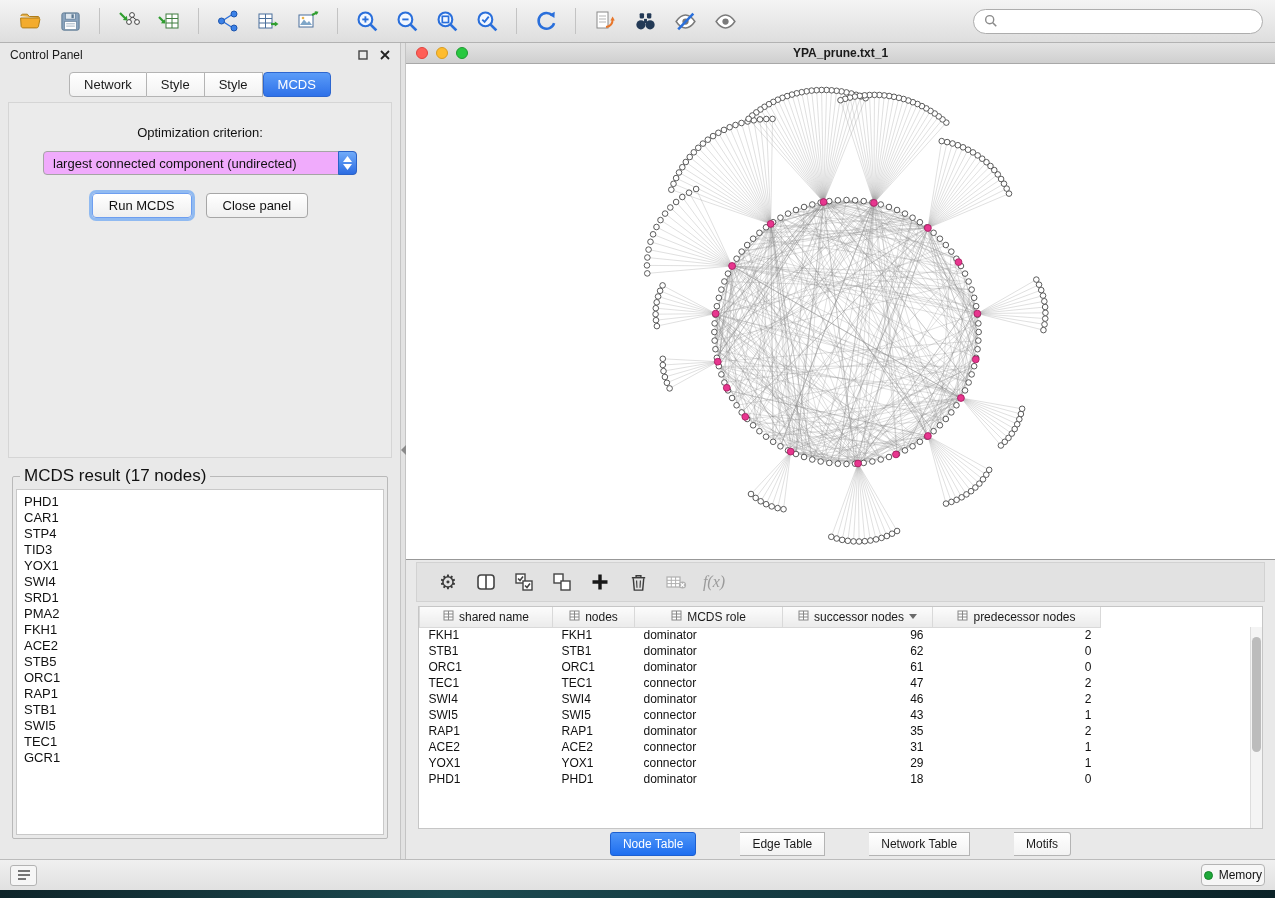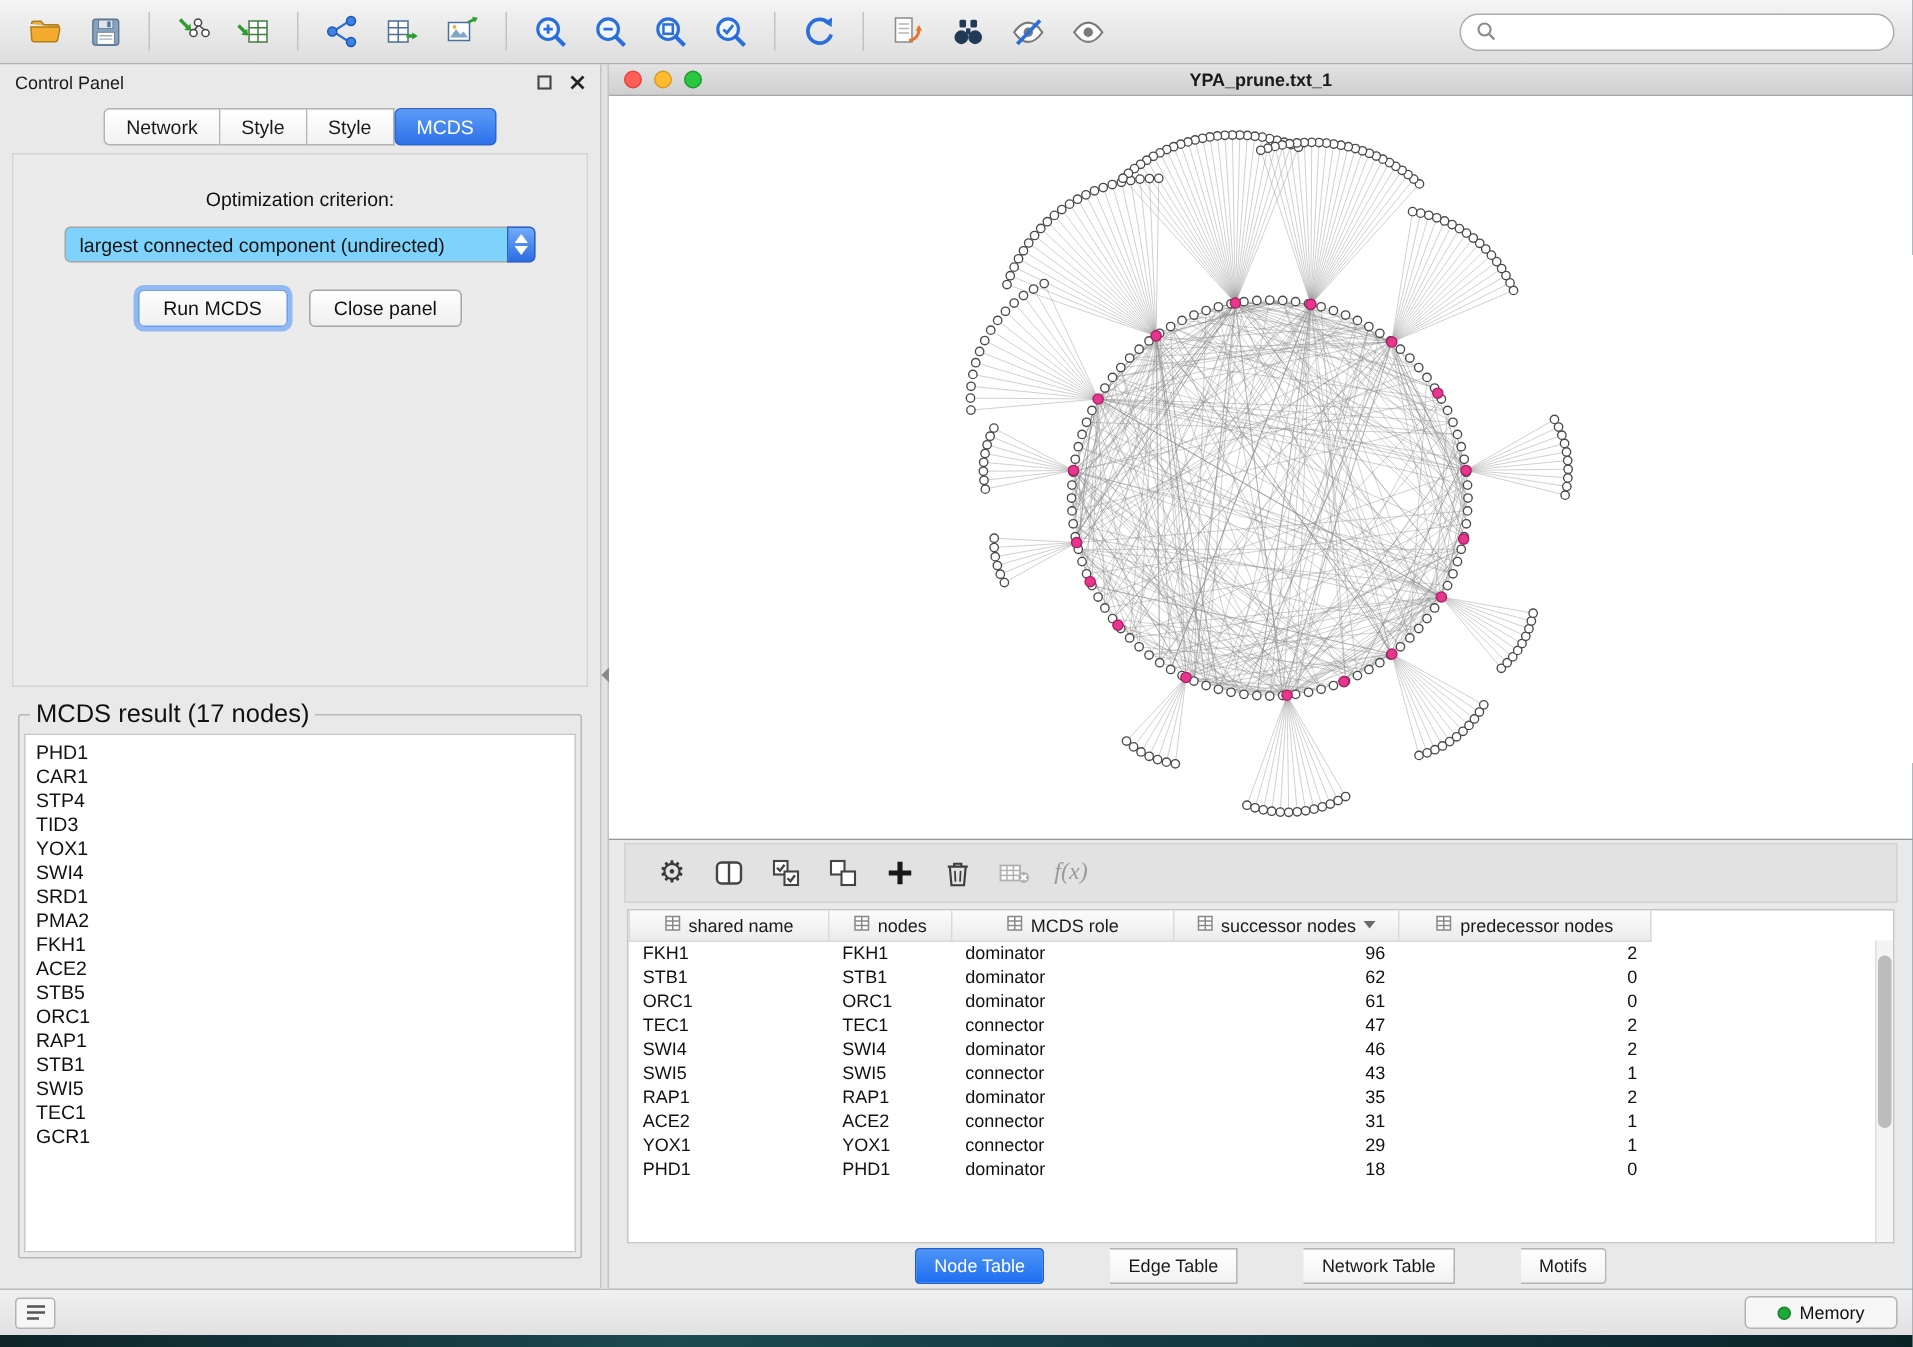--- a/index.html
+++ b/index.html
@@ -27,21 +27,21 @@
   .hdr-icons { margin-left:auto; display:flex; gap:12px; align-items:center; }
   .hdr-ico { display:flex; }
   .seg-tabs { display:flex; justify-content:center; padding:5px 0 3px; }
   .seg-tab { font-family:inherit; font-size:13px; padding:4px 14px; background:linear-gradient(#fff,#f2f2f2);
              border:1px solid #b4b4b4; border-left:none; color:#1a1a1a; }
   .seg-tab:first-child { border-left:1px solid #b4b4b4; border-radius:4px 0 0 4px; }
   .seg-tab:last-child { border-radius:0 4px 4px 0; }
   .seg-tab.active { background:linear-gradient(#5b9cf8,#2e71e9); color:#fff; border:1px solid #2d66cf; border-radius:4px; }
   .tab-pane { margin:2px 8px 0; height:356px; flex:0 0 356px; background:#ebebeb; border:1px solid #d5d5d5; padding-top:22px; text-align:center; }
   .opt-label { font-size:13px; color:#111; margin-bottom:11px; }
-  .dropdown { margin:0 auto 18px; width:314px; height:24px; background:#7dd3fc; border:1px solid #a5a5a5; border-radius:4px;
+  .dropdown { margin:0 auto 18px; width:314px; height:24px; background:#f0abfc; border:1px solid #a5a5a5; border-radius:4px;
               display:flex; align-items:center; }
   .dd-text { flex:1; font-size:13px; text-align:left; padding-left:9px; white-space:nowrap; color:#111; }
   .dd-stepper { width:19px; height:24px; margin:-1px; border-radius:0 4px 4px 0;
                 background:linear-gradient(#71abf9,#2c6ce2); display:flex; flex-direction:column; gap:2px;
                 align-items:center; justify-content:center; border:1px solid #2b63c8; }
   .btn-row { display:flex; justify-content:center; gap:14px; }
   .mac-btn { font-family:inherit; font-size:13px; padding:4px 16px; background:linear-gradient(#ffffff,#efefef);
              border:1px solid #a6a6a6; border-radius:4px; color:#111; }
   .mac-btn.focused { box-shadow:0 0 0 3px rgba(96,160,245,.65); border-color:#6d9ef0; }
   .result-fieldset { margin:8px 12px 20px; flex:1; min-height:0; border:1px solid #b9b9b9; border-radius:2px;
@@ -92,21 +92,21 @@
   .bt-tab:first-child { border-left:1px solid #b4b4b4; border-radius:3px 0 0 3px; }
   .bt-tab:last-child { border-radius:0 3px 3px 0; }
   .bt-tab.active { background:linear-gradient(#4e95f7,#1e6ef0); color:#fff; border:1px solid #1d5fd0; border-radius:3px; }
 
   
   .statusbar { height:31px; flex:0 0 31px; background:linear-gradient(#f0f0f0,#e1e1e1); border-top:1px solid #bcbcbc;
                display:flex; align-items:center; padding:0 10px; }
   .status-left-btn { width:27px; height:21px; border:1px solid #b3b3b3; border-radius:3px; background:#f6f6f6;
                      display:flex; align-items:center; justify-content:center; }
   .memory-btn { margin-left:auto; display:flex; align-items:center; gap:6px; border:1px solid #b3b3b3;
-                border-radius:4px; background:#f6f6f6; padding:3px 21px; font-size:12px; color:#111; font-family:inherit; }
+                border-radius:4px; background:#f6f6f6; padding:3px 2px; font-size:12px; color:#111; font-family:inherit; }
   .mem-dot { width:9px; height:9px; border-radius:50%; background:#1ea83a; border:1px solid #158229; }
 
   .desktop-strip { height:8px; width:1275px; background:linear-gradient(90deg,#0e2429,#1c4a50 35%,#12353c 70%,#0b2227); }
 </style>
 </head>
 <body>
 
 <div class="app">
 
   <div class="toolbar">

